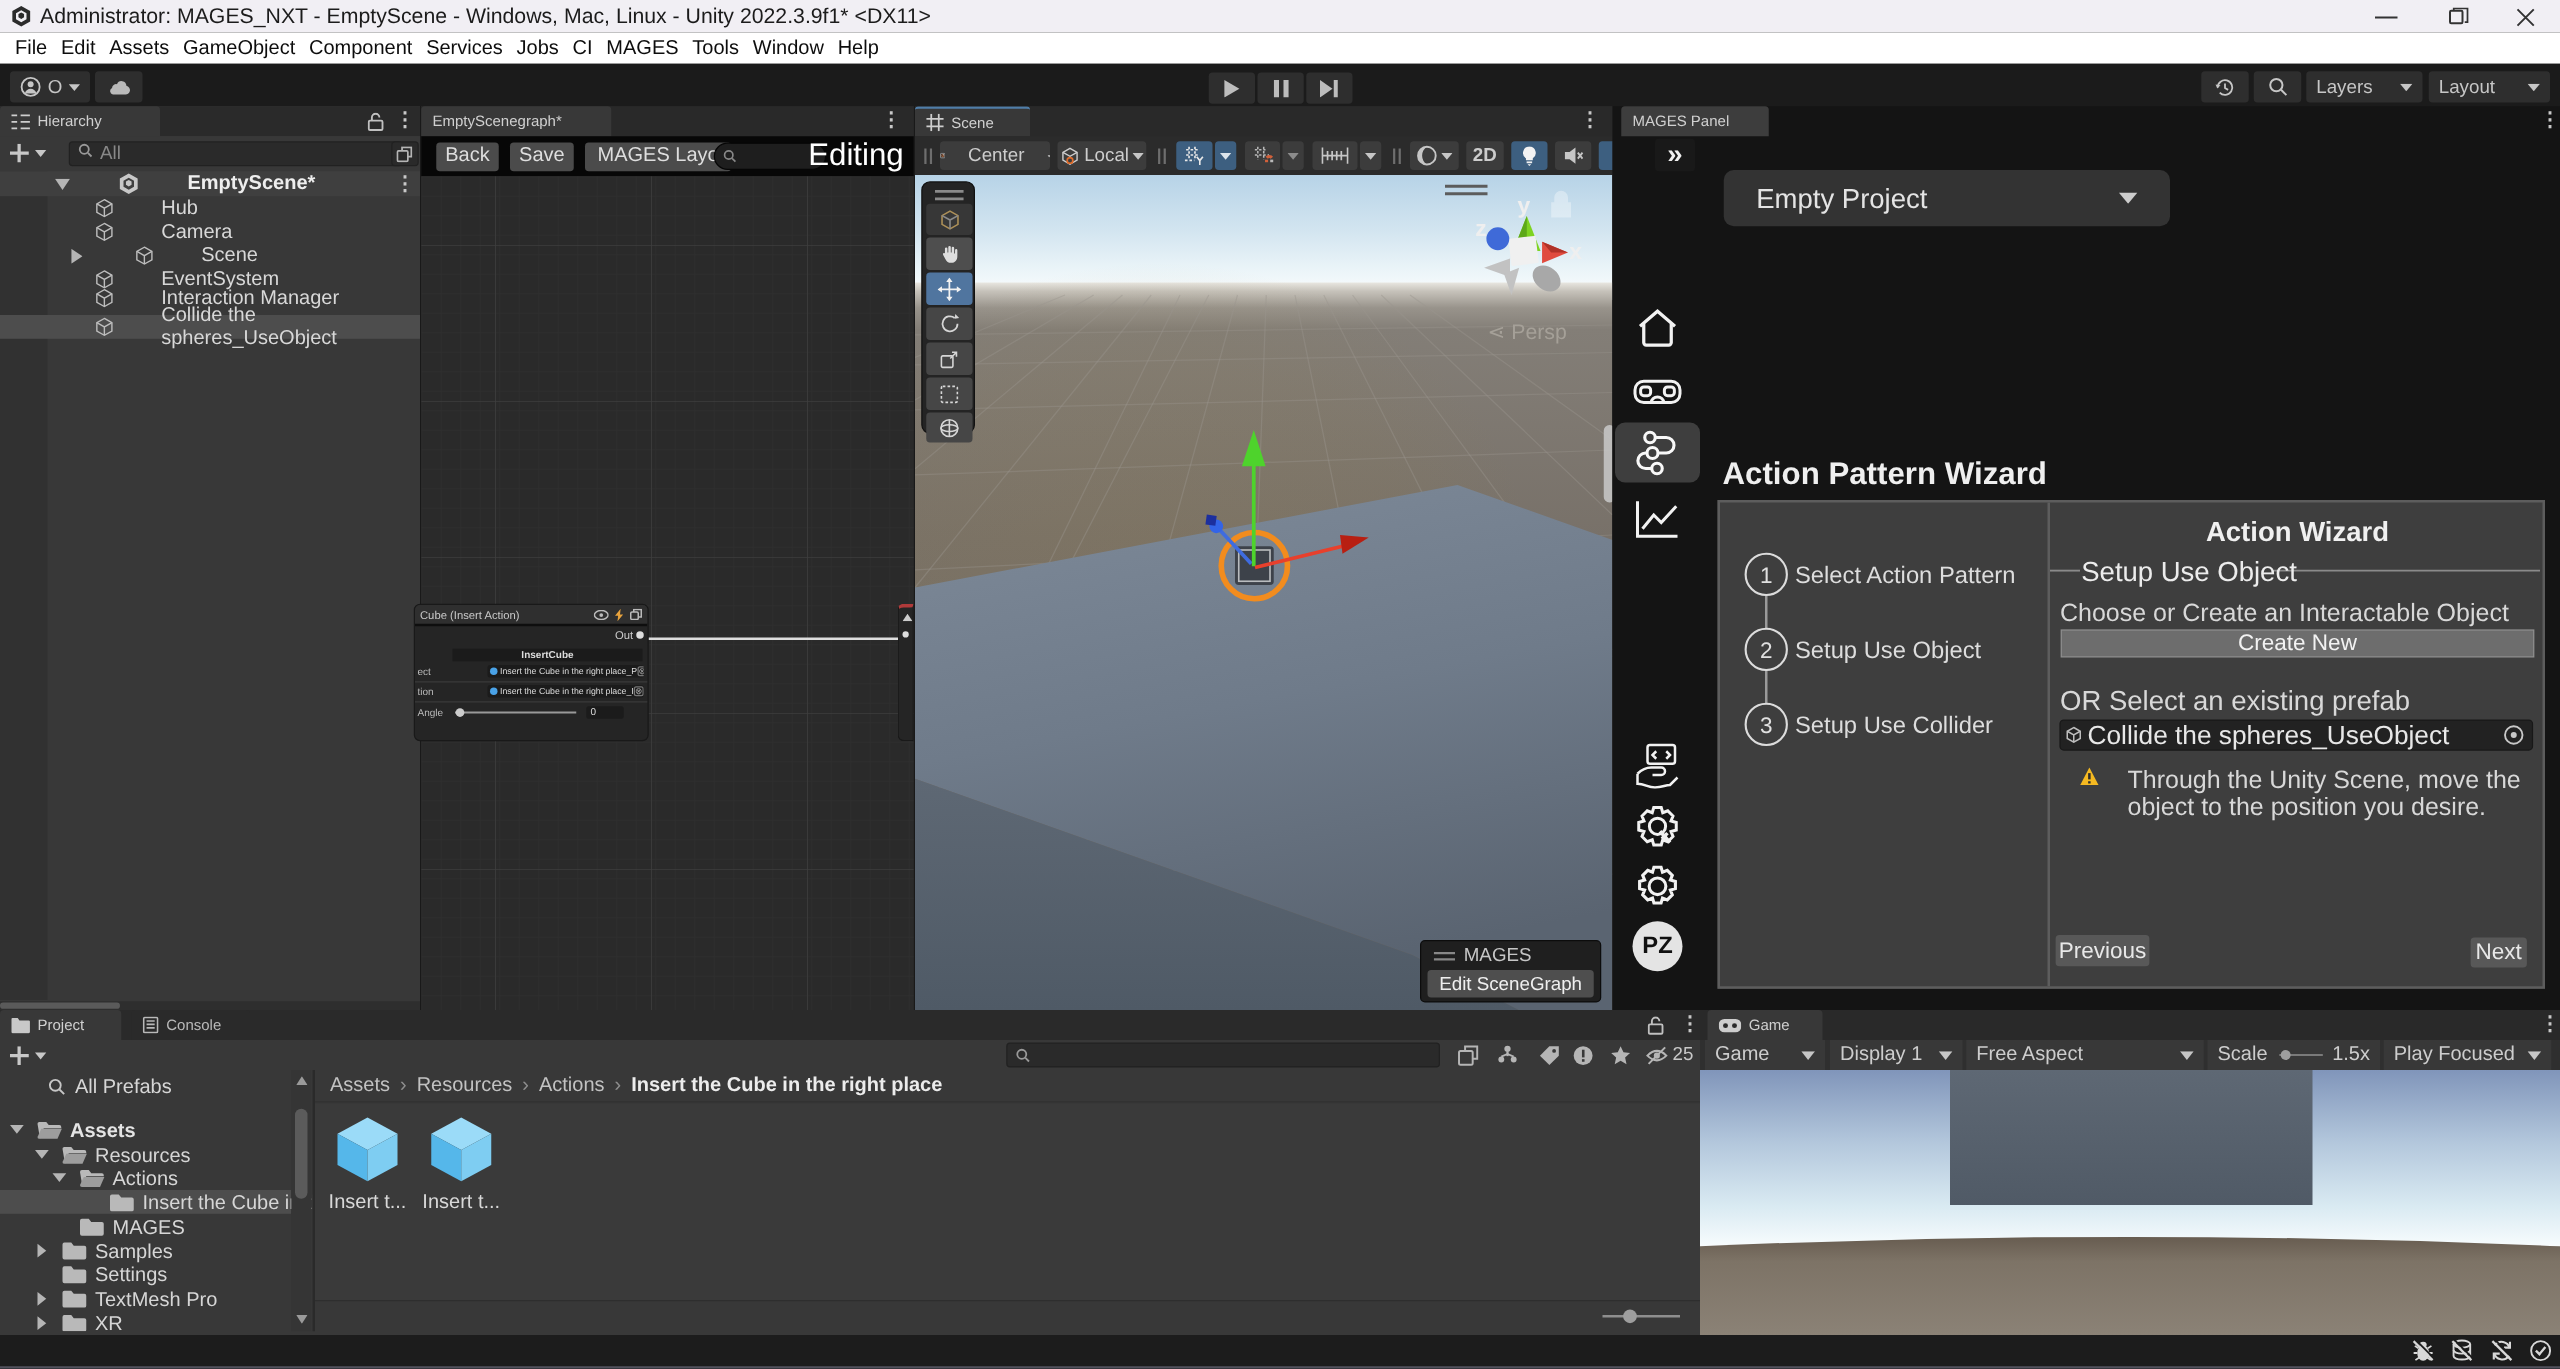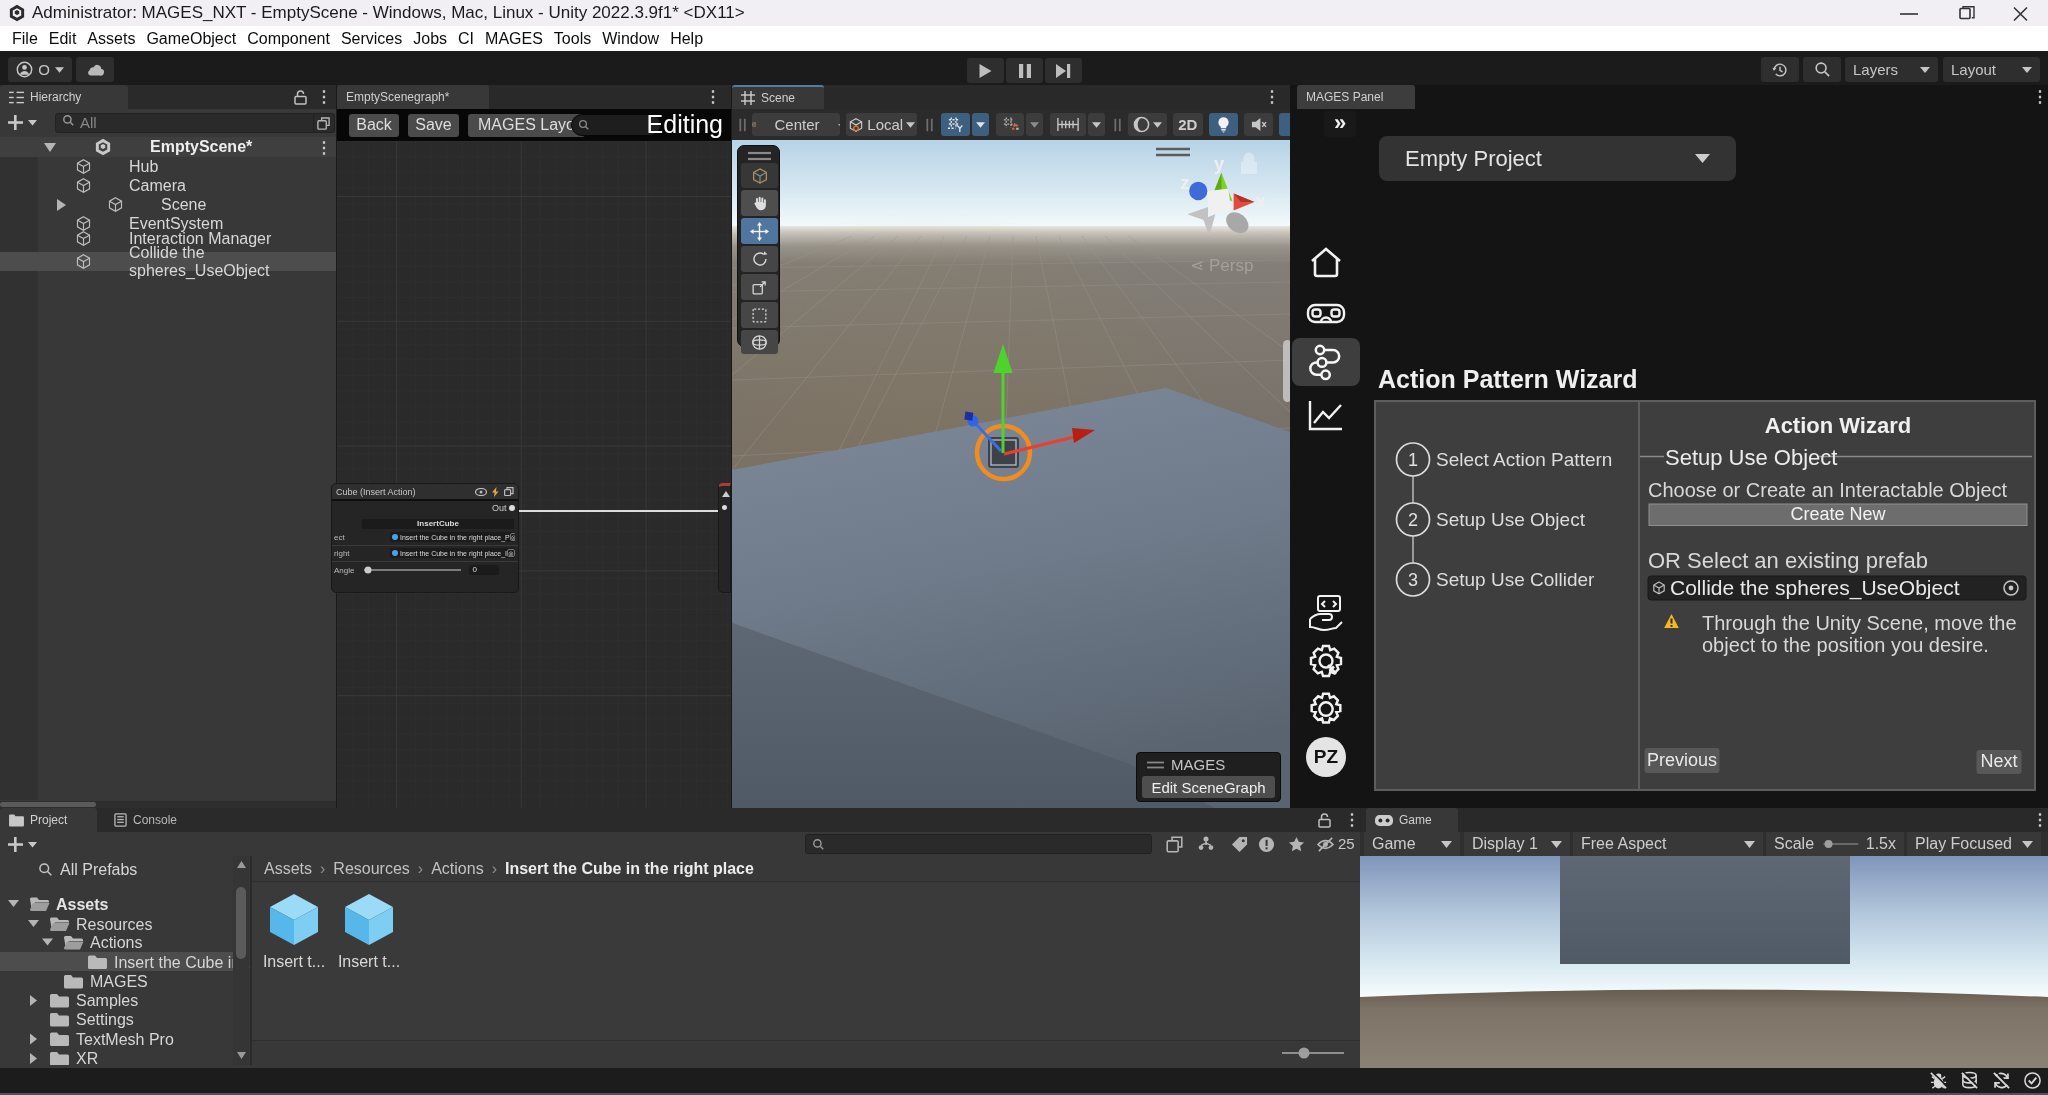--- a/index.html
+++ b/index.html
@@ -305,21 +305,21 @@
             <path d="M3 2.6 V0.6 h6 v6 h-2"></path>
           </svg>
       </div>
       <div style="height:14px;display:flex;align-items:center;justify-content:flex-end;color:#ccc;font-size:9px;padding-right:3px">Out&nbsp;<span style="display:inline-block;width:6px;height:6px;border-radius:3px;background:#ddd"></span></div>
       <div style="margin:4px 4px 0 30px;height:10px;background:#1b1b1b;color:#ddd;font-size:8px;font-weight:bold;text-align:center;line-height:10px">InsertCube</div>
       <div style="display:flex;align-items:center;margin-top:3px;border-bottom:1px solid #3a3a3a;padding-bottom:3px">
         <span style="color:#bbb;font-size:8px;margin-left:2px">ect</span>
         <div style="margin-left:auto;margin-right:3px;width:125px;height:10px;background:#1b1b1b;border-radius:2px;color:#ddd;font-size:7px;display:flex;align-items:center;white-space:nowrap;overflow:hidden"><span style="display:inline-block;flex:none;width:6px;height:6px;border-radius:3px;background:#4aa3e8;margin:0 2px"></span>Insert the Cube in the right place_P<span style="margin-left:auto;border:1px solid #777;border-radius:2px;width:8px;height:8px;font-size:7px;line-height:7px;text-align:center;color:#aaa">⊗</span></div>
       </div>
       <div style="display:flex;align-items:center;margin-top:2px;border-bottom:1px solid #3a3a3a;padding-bottom:3px">
-        <span style="color:#bbb;font-size:8px;margin-left:2px">right</span>
+        <span style="color:#bbb;font-size:8px;margin-left:2px">tion</span>
         <div style="margin-left:auto;margin-right:3px;width:125px;height:10px;background:#1b1b1b;border-radius:2px;color:#ddd;font-size:7px;display:flex;align-items:center;white-space:nowrap;overflow:hidden"><span style="display:inline-block;flex:none;width:6px;height:6px;border-radius:3px;background:#4aa3e8;margin:0 2px"></span>Insert the Cube in the right place_I<span style="margin-left:auto;border:1px solid #777;border-radius:2px;width:8px;height:8px;font-size:7px;line-height:7px;text-align:center;color:#aaa">⊗</span></div>
       </div>
       <div style="display:flex;align-items:center;margin-top:3px">
         <span style="color:#bbb;font-size:8px;margin-left:2px">Angle</span>
         <svg style="margin-left:6px" width="105" height="8" viewBox="0 0 105 8">
             <line x1="4" y1="4" x2="101" y2="4" stroke="#999" stroke-width="1.5"></line>
             <circle cx="8" cy="4" r="3.5" fill="#ccc"></circle>
           </svg>
         <div style="margin-left:4px;width:30px;height:10px;background:#1b1b1b;border-radius:2px;color:#ddd;font-size:8px;padding-left:3px">0</div>
       </div>

